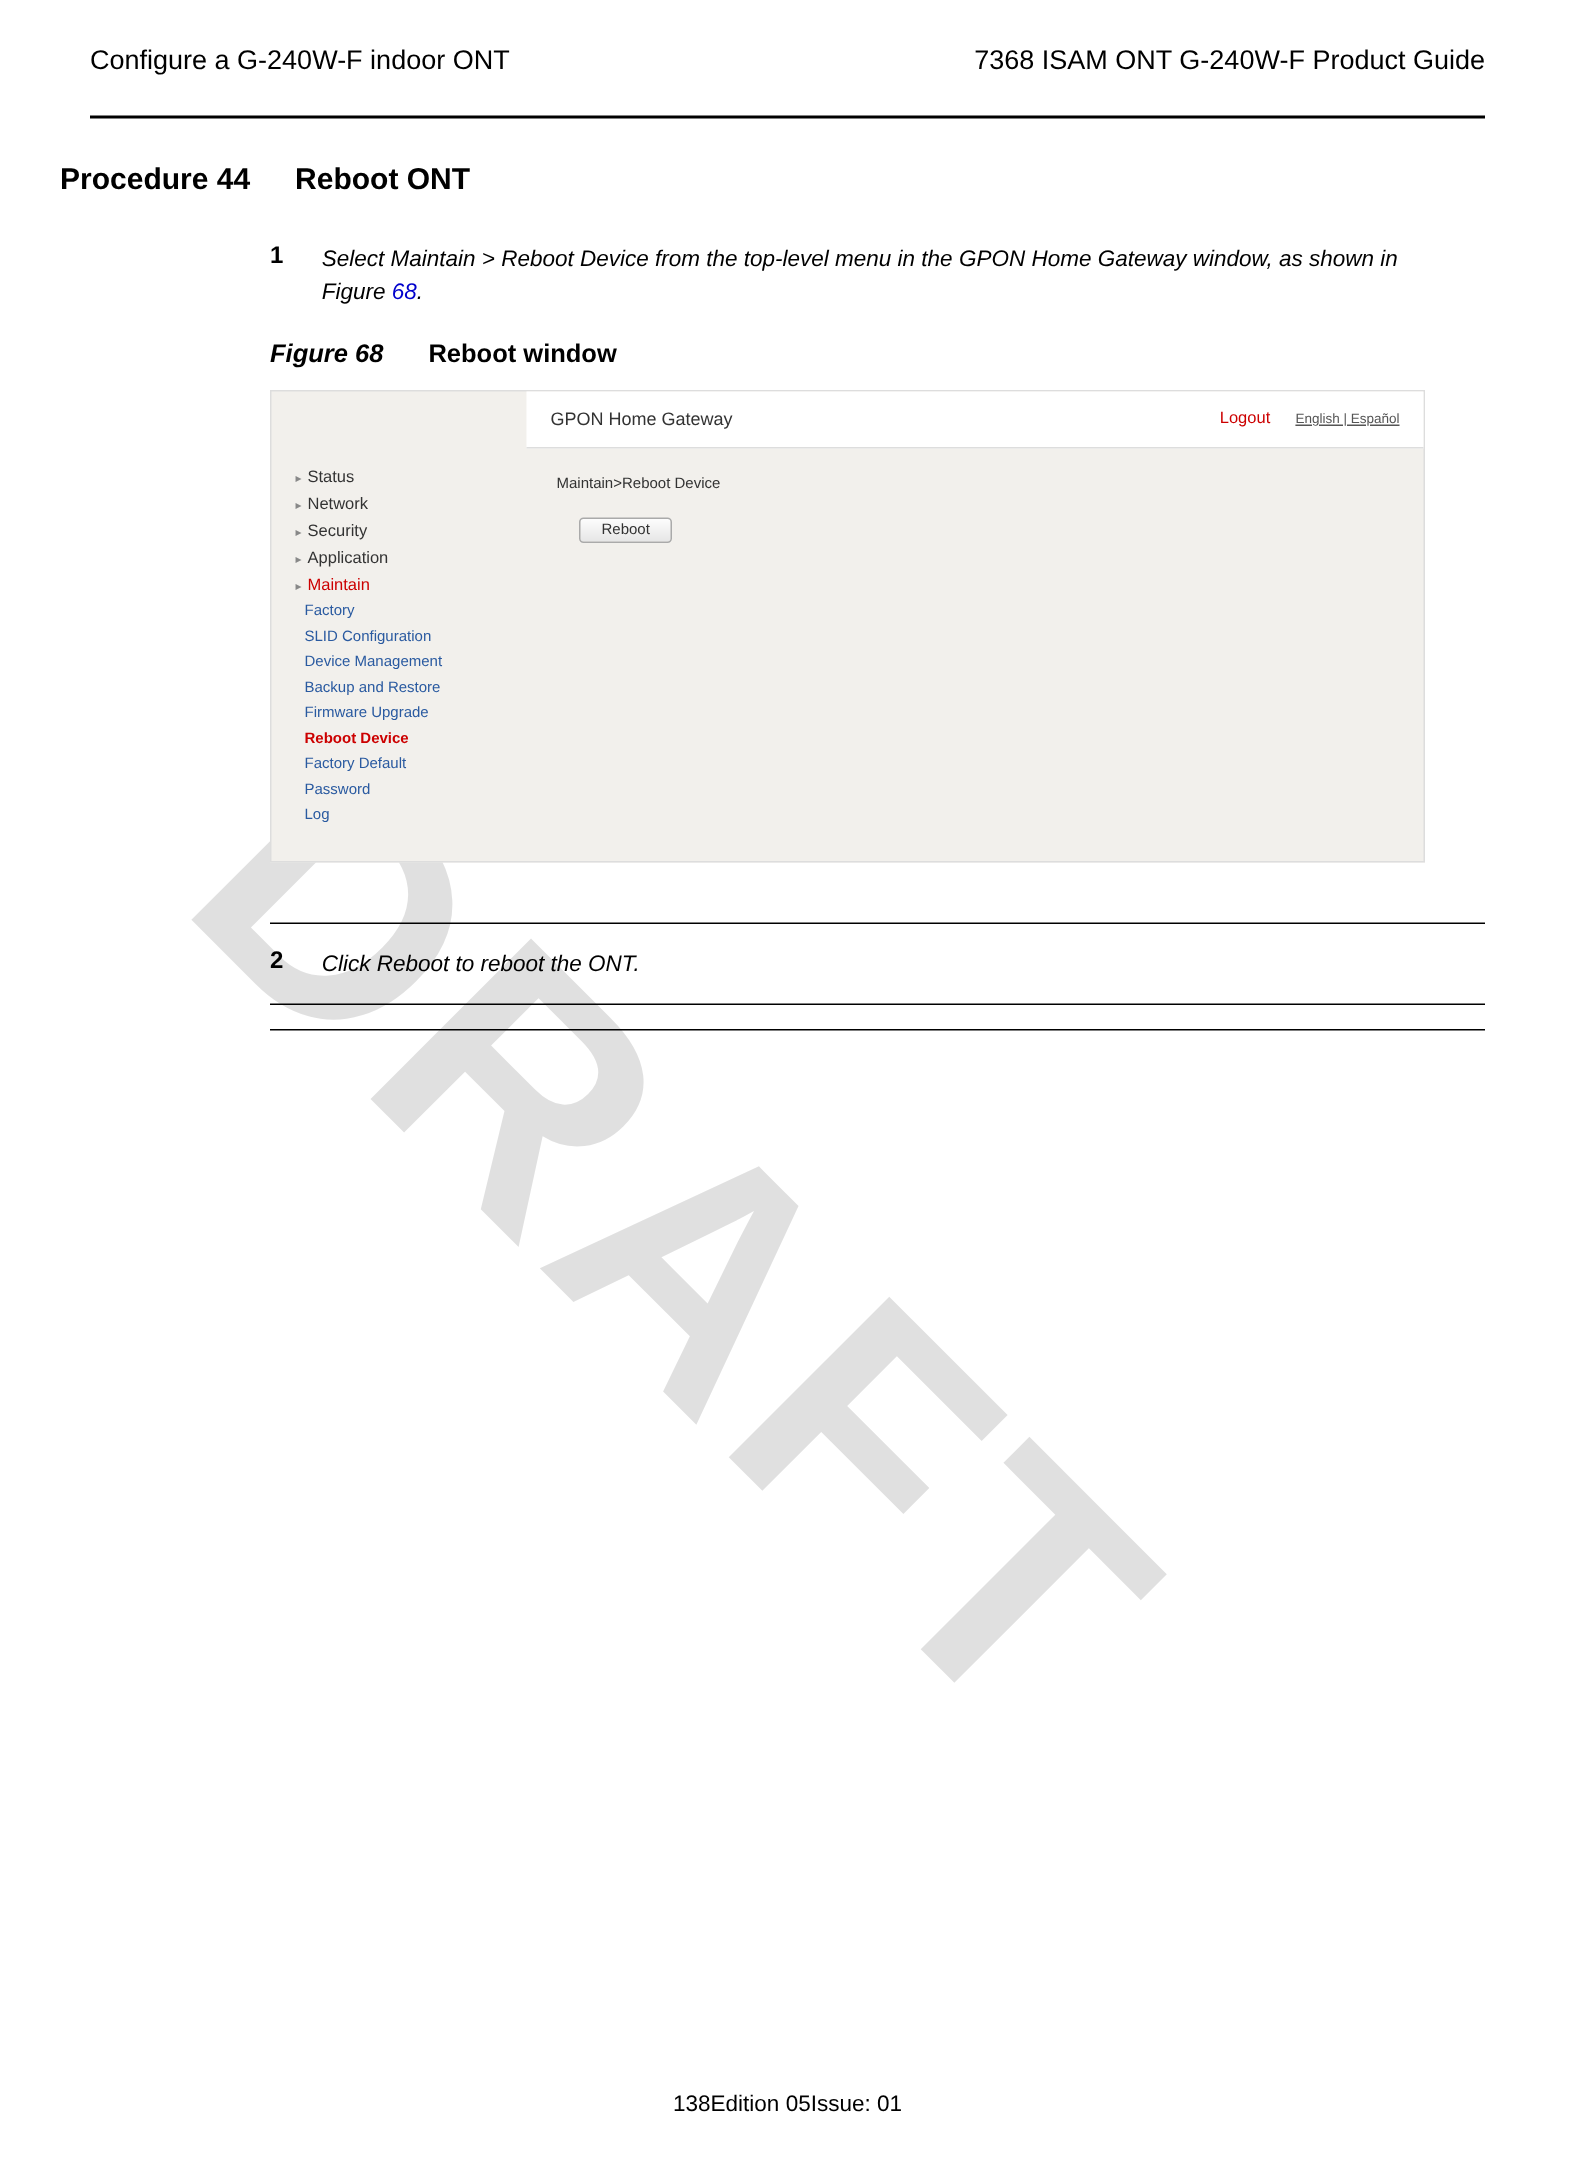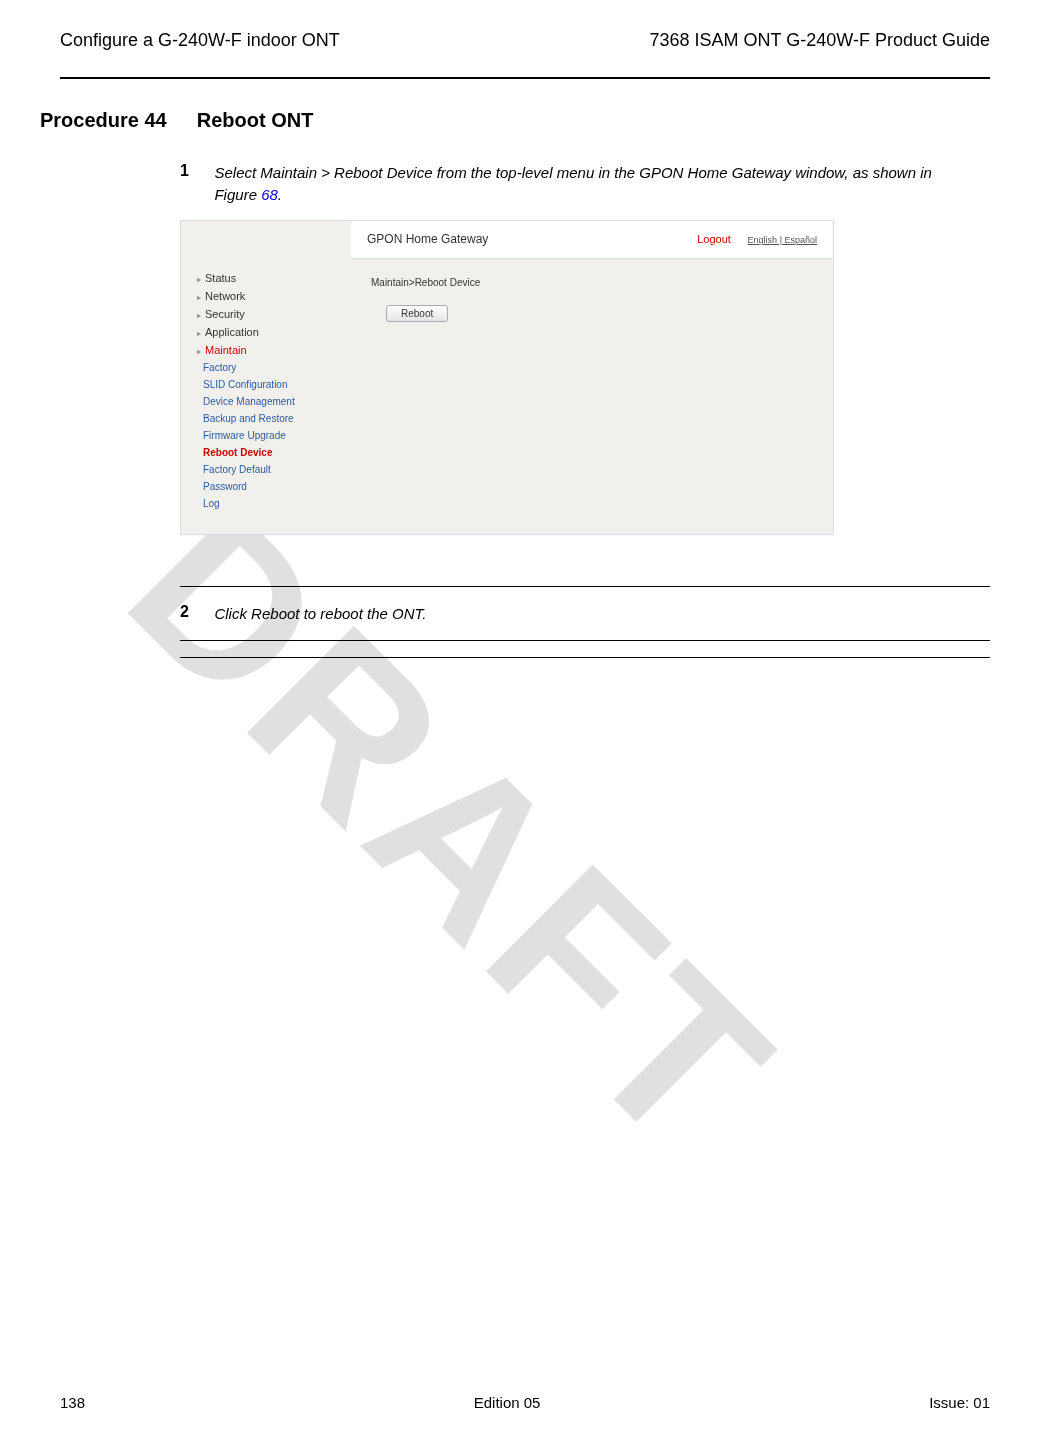--- a/index.html
+++ b/index.html
@@ -52,26 +52,26 @@
   }
   .link { color: #0000cc; }
   .fig-title {
     font-size: 17px;
     font-weight: bold;
     margin: 20px 0 14px 0;
   }
   .fig-title .lbl { font-style: italic; }
   .fig-title .gap2 { display: inline-block; width: 30px; }
   .screenshot {
-    width: 654px;
+    width: 770px;
     height: 315px;
     background: #f2f0ec;
     border: 1px solid #ddd;
     position: relative;
-    margin-bottom: 51px;
+    margin-bottom: 40px;
     font-size: 10px;
   }
   .ss-top {
     position: absolute;
     left: 170px; right: 0; top: 0; height: 38px;
     background: #fff;
     border-bottom: 1px solid #ddd;
     display: flex;
     align-items: center;
     padding: 0 16px;
@@ -127,21 +127,21 @@
     pointer-events: none;
     user-select: none;
     font-family: Arial, sans-serif;
   }
   .footer {
     position: absolute;
     bottom: 30px;
     left: 60px;
     right: 60px;
     display: flex;
-    justify-content: space-between;
+    justify-content: center;
     font-size: 15px;
   }
 </style>
 </head>
 <body>
 
 <div class="watermark">DRAFT</div>
 
 <div class="top-header">
   <span>Configure a G-240W-F indoor ONT</span>
@@ -155,20 +155,23 @@
 
 <div class="content">
 
   <div class="step">
     <span class="step-num">1</span>
     <span class="step-body">
       <span>Select Maintain &gt; Reboot Device from the top-level menu in the GPON Home Gateway window, as shown in Figure </span><span class="link">68</span><span>.</span>
     </span>
   </div>
 
+  <div class="fig-title">
+    <span class="lbl">Figure 68</span><span class="gap2"></span><span>Reboot window</span>
+  </div>
 
   <div class="screenshot">
     <div class="ss-top">
       <span class="ss-title">GPON Home Gateway</span>
       <span>
         <span class="ss-logout">Logout</span>
         <span class="ss-lang">English | Español</span>
       </span>
     </div>
     <div class="ss-crumb">Maintain&gt;Reboot Device</div>

